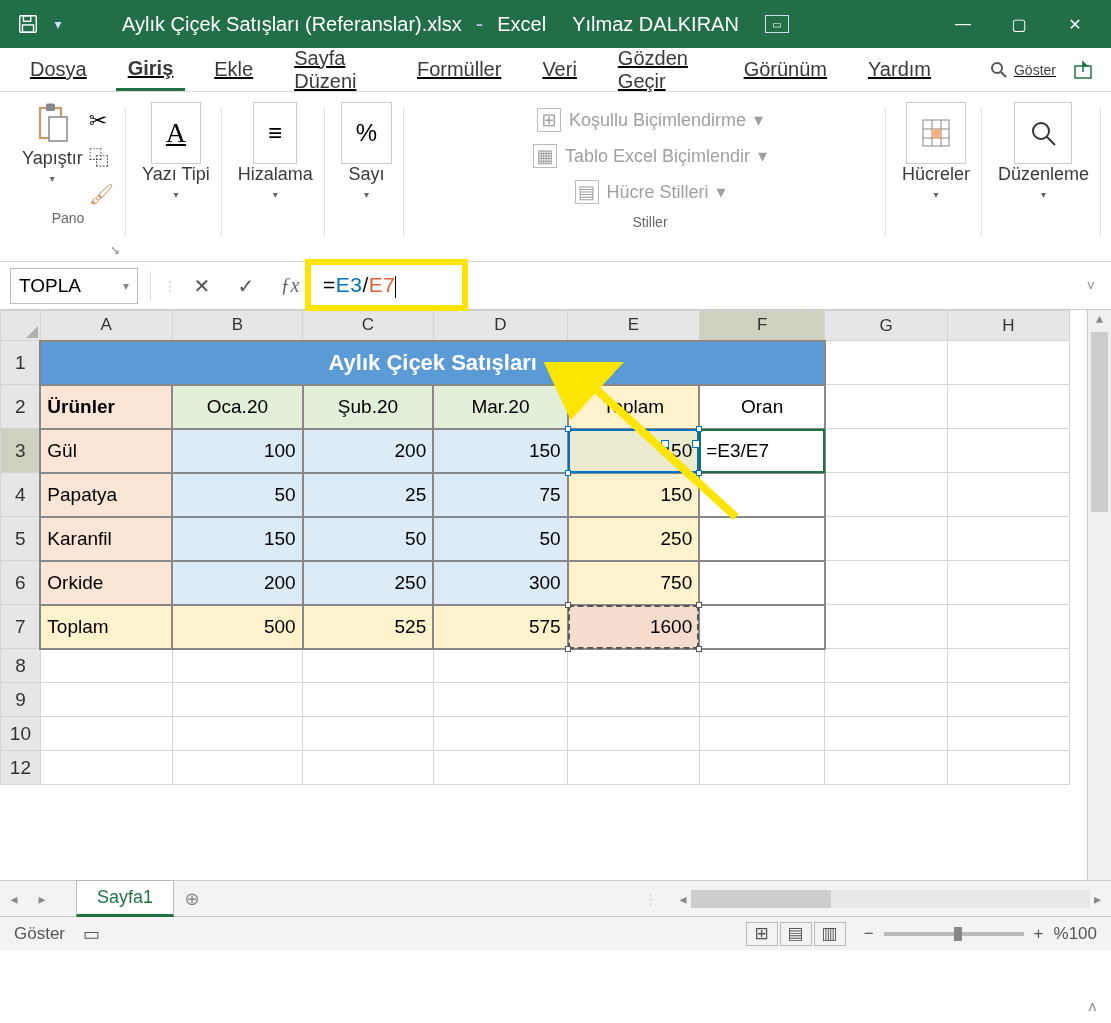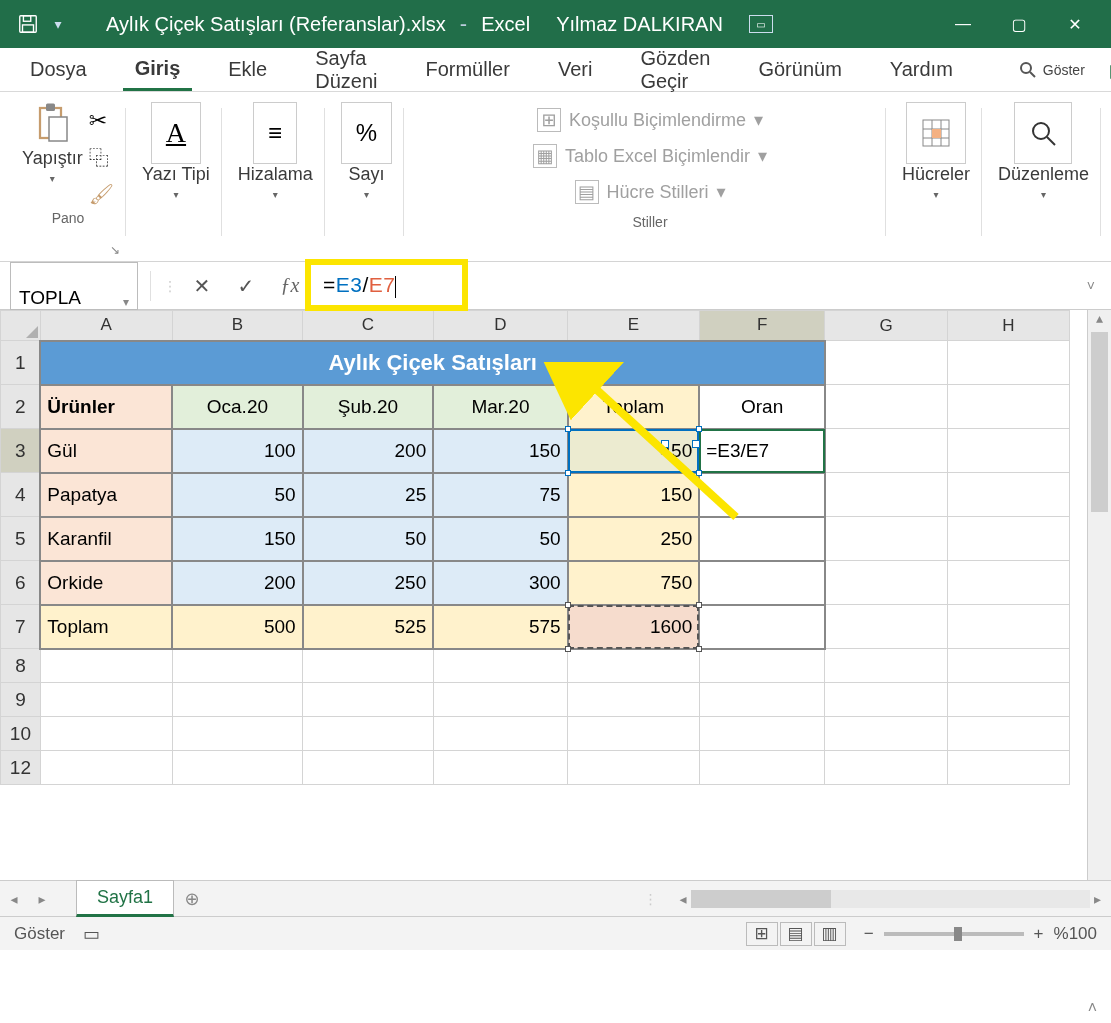--- a/index.html
+++ b/index.html
@@ -2,29 +2,29 @@
 <html><head>
 <meta charset="utf-8">
 <style>
 * { box-sizing: border-box; margin: 0; padding: 0; }
 body { font-family: 'Segoe UI', Arial, sans-serif; font-size: 14px; background: #fff; width: 1111px; height: 1023px; overflow: hidden; position: relative; }
 
 
 .titlebar { background: #216e49; height: 48px; display: flex; align-items: center; color: #fff; padding: 0 8px; }
 .titlebar .save-icon { width: 28px; height: 28px; display: flex; align-items: center; justify-content: center; margin-left: 6px; }
 .titlebar .qat-btn { width: 24px; height: 24px; margin: 0 4px; display: flex; align-items: center; justify-content: center; color: #cde; }
-.titlebar .title { margin-left: 32px; font-size: 20px; font-weight: 300; }
+.titlebar .title { margin-left: 48px; font-size: 20px; font-weight: 300; }
 .titlebar .separator { color: #bcd; margin: 0 8px; font-size: 22px; font-weight: 300; }
 .titlebar .user { margin-left: 26px; font-size: 20px; font-weight: 300; }
 .titlebar .window-controls { margin-left: auto; display: flex; }
 .titlebar .window-controls div { width: 56px; height: 48px; display: flex; align-items: center; justify-content: center; font-size: 16px; }
 .titlebar .ribbon-badge { width: 24px; height: 18px; border: 1px solid #cde; margin-left: 26px; display: flex; align-items: center; justify-content: center; font-size: 10px; }
 
 
-.ribbon-tabs { height: 44px; background: #fff; border-bottom: 1px solid #d9d9d9; display: flex; align-items: center; padding: 0 18px; gap: 24px; }
+.ribbon-tabs { height: 44px; background: #fff; border-bottom: 1px solid #d9d9d9; display: flex; align-items: center; padding: 0 18px; gap: 17px; text-decoration: underline; }
 .ribbon-tabs .tab { padding: 8px 12px; font-size: 20px; color: #3a3a3a; cursor: pointer; }
 .ribbon-tabs .tab.active { font-weight: 600; border-bottom: 3px solid #217346; }
 .ribbon-tabs .goster { margin-left: 30px; display: flex; align-items: center; gap: 6px; color: #444; }
 .ribbon-tabs .share { margin-left: auto; width: 28px; height: 28px; display: flex; align-items: center; justify-content: center; color: #217346; }
 
 
 .ribbon { display: flex; height: 170px; background: #fff; border-bottom: 1px solid #d4d4d4; padding: 6px 10px 0 10px; gap: 4px; }
 .ribbon-group { display: flex; flex-direction: column; align-items: center; padding: 4px 12px 2px 12px; position: relative; }
 .ribbon-group::after { content: ''; position: absolute; right: 0; top: 10px; bottom: 25px; width: 1px; background: #e0e0e0; }
 .ribbon-group:last-child::after { display: none; }
@@ -34,21 +34,21 @@
 .ribbon-big-btn .dd { font-size: 10px; color: #666; }
 .group-row { display: flex; gap: 6px; align-items: flex-start; }
 .stiller { flex: 1; padding-left: 18px; }
 .stiller .sbtn { display: flex; align-items: center; gap: 8px; font-size: 18px; color: #a0a0a0; padding: 6px 4px; }
 .stiller .sbtn .ic { width: 24px; height: 24px; border: 1px solid #bbb; display: inline-flex; align-items: center; justify-content: center; }
 .launcher { position: absolute; right: 6px; bottom: 4px; font-size: 12px; color: #888; }
 .ribbon-collapse { position: absolute; right: 14px; bottom: 6px; color: #888; font-size: 16px; }
 
 
 .formula-bar { height: 48px; display: flex; align-items: center; border-bottom: 1px solid #ccc; padding: 4px 10px; gap: 6px; }
-.name-box { width: 128px; height: 48px; border: 1px solid #bcbcbc; display: flex; align-items: flex-end; padding: 0 8px; font-size: 19px; justify-content: space-between; }
+.name-box { width: 128px; height: 36px; border: 1px solid #bcbcbc; display: flex; align-items: center; padding: 0 8px; font-size: 19px; justify-content: space-between; }
 .fb-divider { width: 1px; height: 30px; background: #e0e0e0; margin: 0 6px; }
 .fb-btn { width: 38px; height: 36px; display: flex; align-items: center; justify-content: center; color: #555; font-size: 20px; cursor: pointer; }
 .fb-fx { font-style: italic; color: #666; font-family: 'Times New Roman', serif; font-size: 20px; }
 .fb-input-wrap { flex: 1; position: relative; height: 36px; display: flex; align-items: center; }
 .fb-highlight { position: absolute; left: -10px; top: -9px; width: 163px; height: 52px; border: 6px solid #fce500; pointer-events: none; z-index: 5; }
 .fb-text { font-size: 21px; padding-left: 8px; letter-spacing: 0.5px; }
 .fb-text .eq { color: #000; }
 .fb-text .r1 { color: #0070c0; }
 .fb-text .r2 { color: #e06040; }
 .fb-cursor { display: inline-block; width: 1px; height: 22px; background: #000; vertical-align: middle; animation: blink 1s infinite; }

